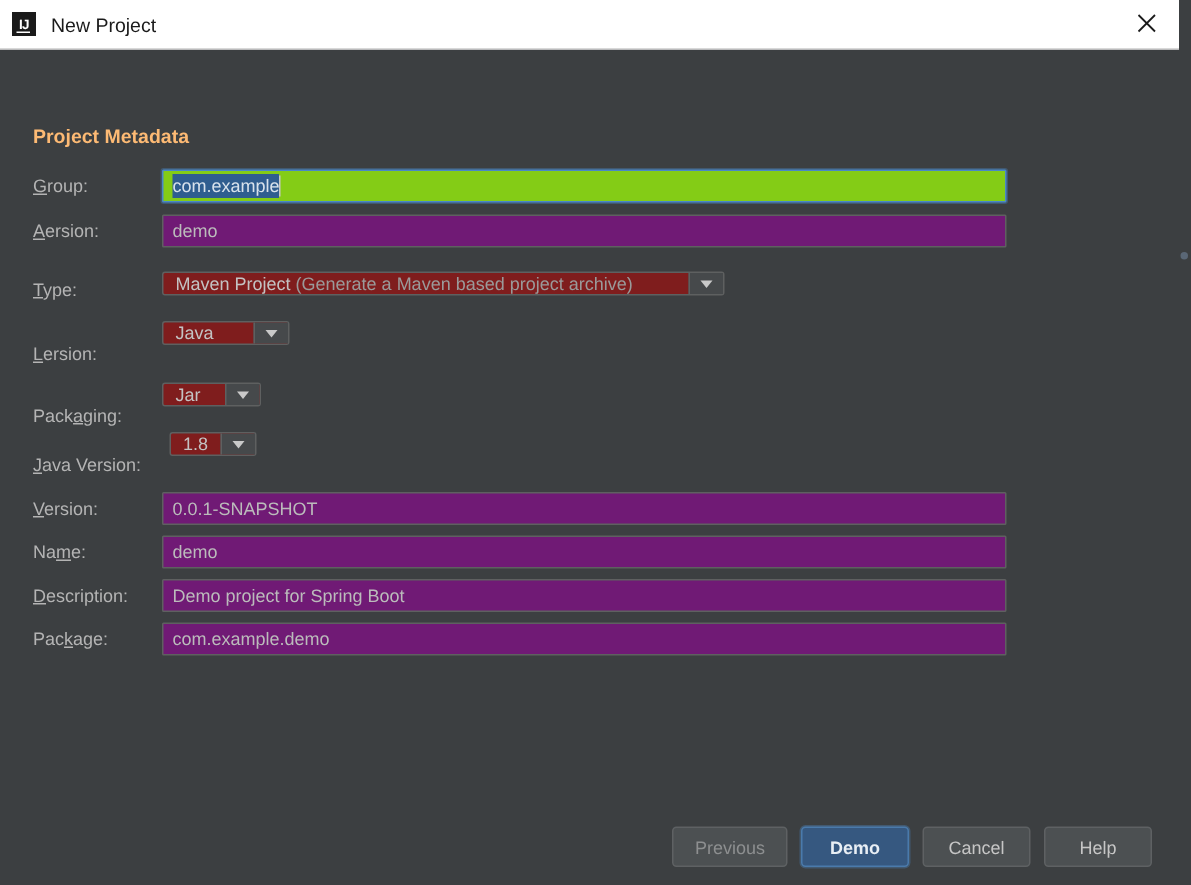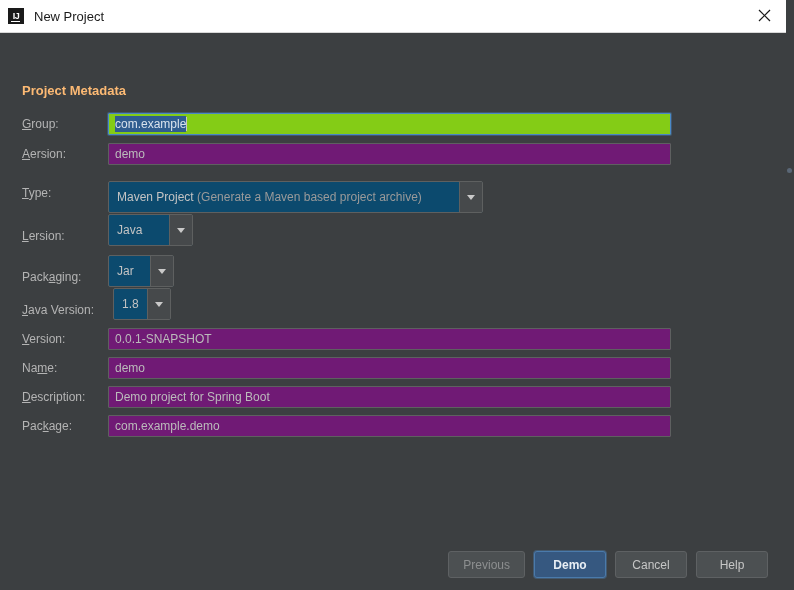--- a/index.html
+++ b/index.html
@@ -169,26 +169,26 @@
     display: inline-block;
     width: 1px;
     height: 14px;
     background: #c8c8c8;
     margin-left: 0px;
   }
 
   
   .combo {
     position: absolute;
-    height: 32px;
+    height: 16px;
     box-sizing: border-box;
     display: flex;
     align-items: stretch;
     border: 1px solid #5e6060;
-    background: #0c4a6e;
+    background: #7f1d1d;
     border-radius: 2px;
   }
   .combo .combo-text {
     flex: 1 1 auto;
     display: flex;
     align-items: center;
     padding: 0 8px;
     color: #c3c3c3;
     font-size: 12px;
     white-space: nowrap;

